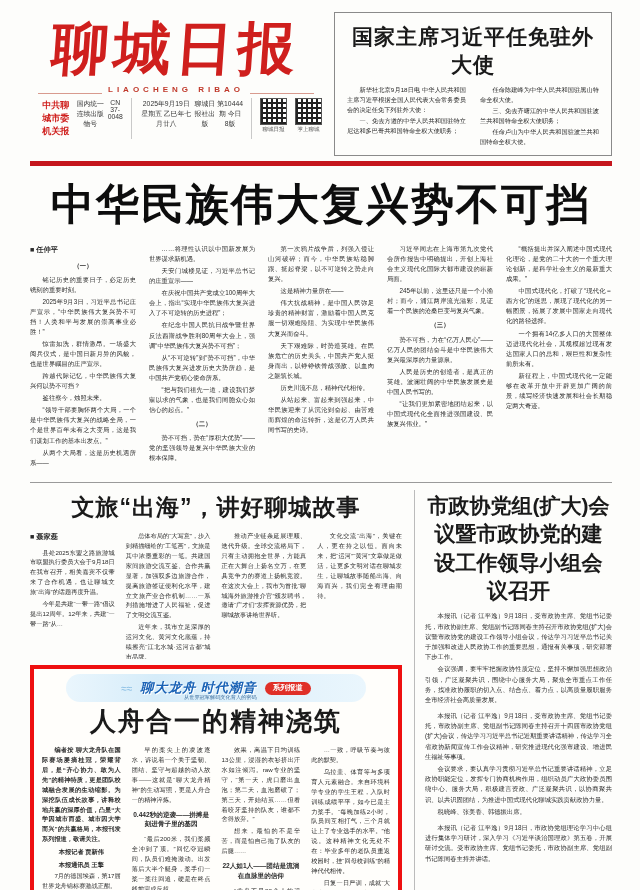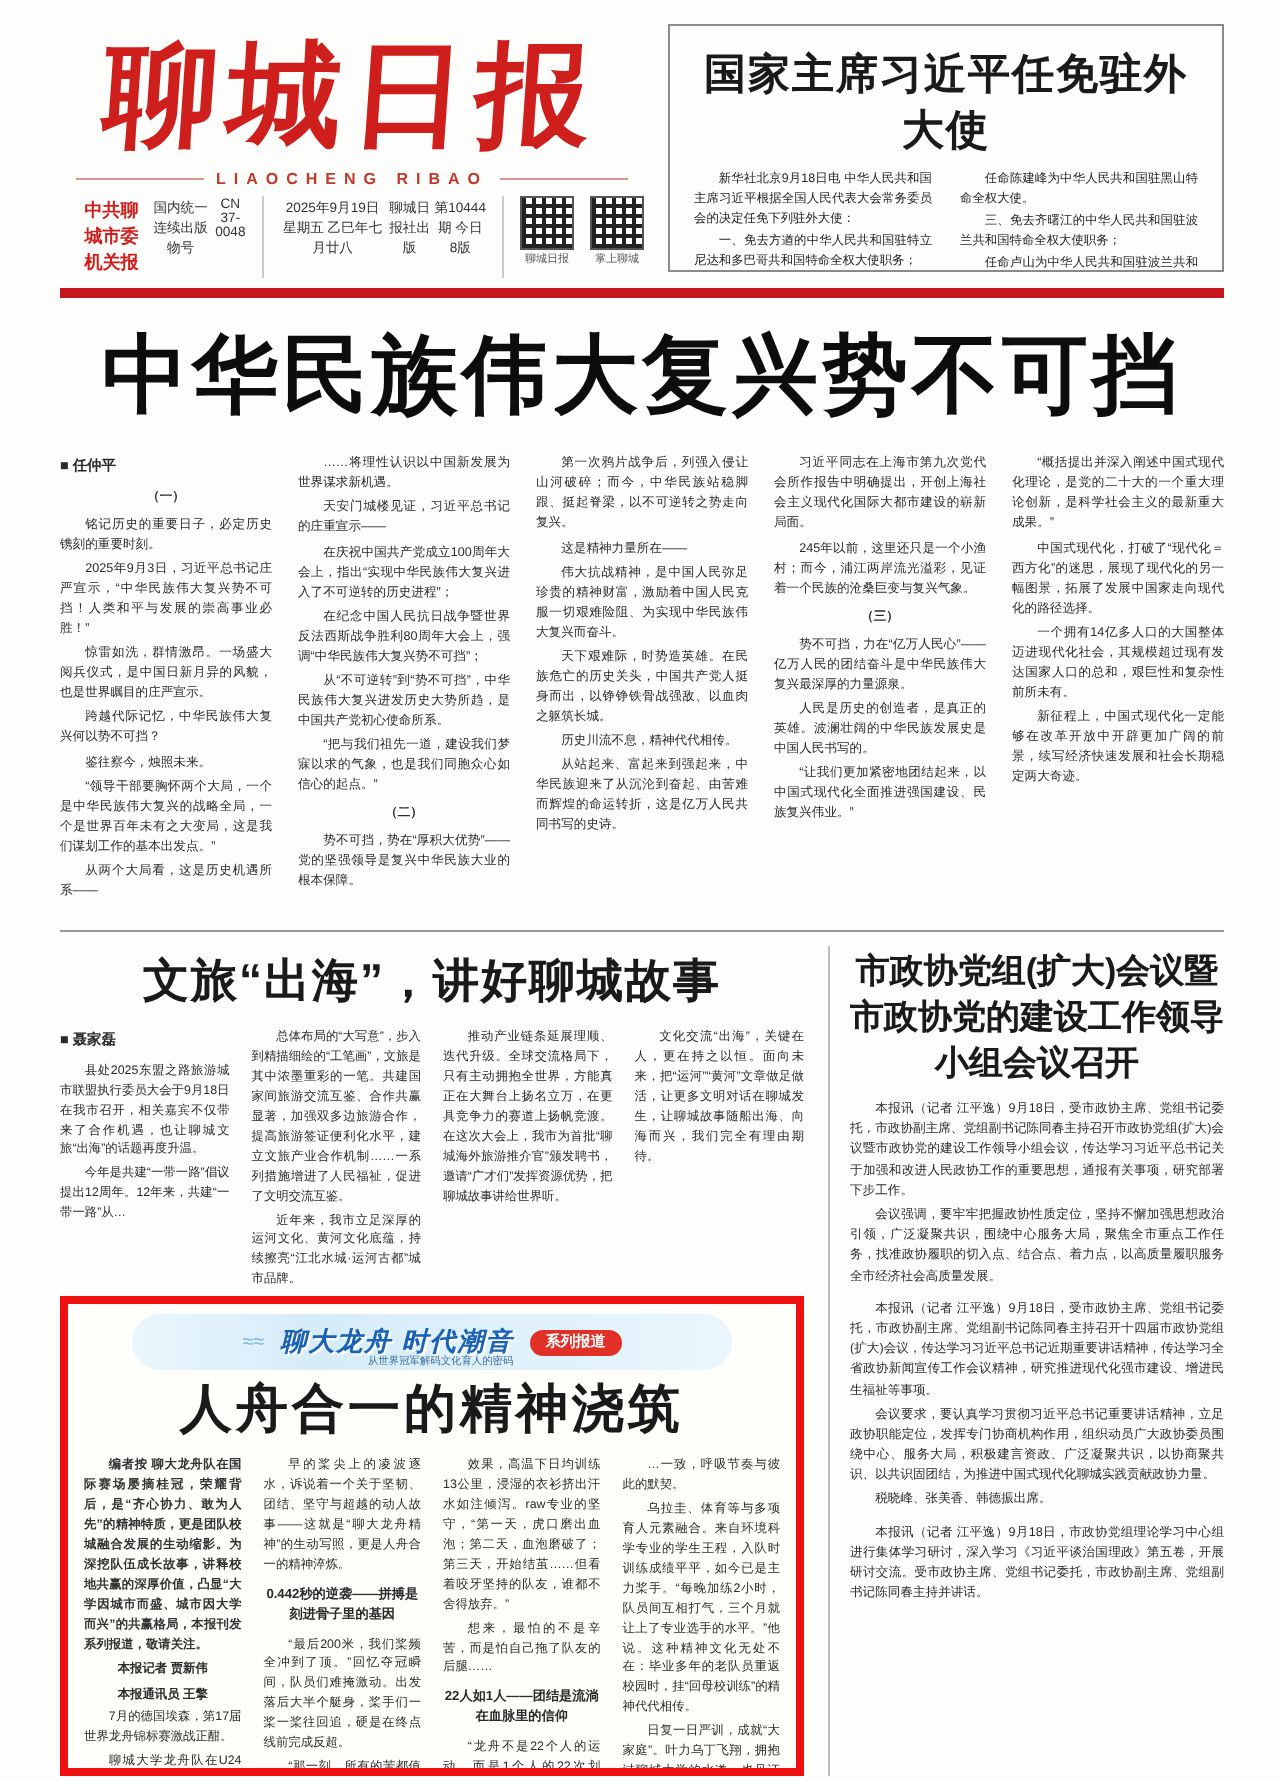--- a/index.html
+++ b/index.html
@@ -8,35 +8,35 @@
   }
   *{box-sizing:border-box;margin:0;padding:0;}
   html,body{background:#fff;}
   body{font-family:"Liberation Sans","DejaVu Sans",sans-serif;color:#1a1a1a;}
   .page{width:640px;height:890px;background:#fdfdfb;overflow:hidden;padding:12px 28px 0 30px;position:relative;}
 
   
   .header{display:flex;gap:12px;}
   .mast-left{width:292px;}
   .mast-title{font-family:"DejaVu Serif","Liberation Serif",serif;font-weight:900;font-size:57px;color:var(--brand-red);letter-spacing:5px;line-height:1.25;text-align:center;transform:skewX(-4deg);}
-  .mast-sub{display:flex;align-items:center;gap:6px;margin:2px 8px 4px;}
+  .mast-sub{display:flex;align-items:flex-end;gap:6px;margin:2px 8px 4px;}
   .mast-sub .rule{flex:1;height:1px;background:#d89a8e;}
   .mast-sub span{font-size:8px;letter-spacing:4px;color:#c0392b;font-weight:bold;}
   .info-row{display:flex;align-items:stretch;margin-top:3px;}
   .info-cell{padding:1px 8px;text-align:center;display:flex;flex-direction:row;justify-content:center;gap:2px;}
   .info-cell+.info-cell{border-left:1px solid #c9c9c9;}
   .org{color:var(--brand-red);font-weight:bold;font-size:9px;}
   .tiny{font-size:6.8px;color:#333;}
   .qr-wrap{display:flex;gap:8px;align-items:flex-start;padding-left:8px;border-left:1px solid #c9c9c9;}
   .qr-item{display:flex;flex-direction:column;align-items:center;gap:1px;}
   .qr{width:27px;height:27px;border:1px solid #555;
       background-image:repeating-linear-gradient(0deg,#222 0 2px,transparent 2px 5px),repeating-linear-gradient(90deg,#222 0 2px,#fff 2px 5px);}
   .qr-label{font-size:5.5px;color:#555;}
 
-  .news-box{flex:1;border:1.5px solid #8a8a8a;padding:8px 12px 6px;height:124px;overflow:hidden;}
+  .news-box{flex:1;border:1.5px solid #8a8a8a;padding:8px 12px 6px;height:144px;overflow:hidden;}
   .news-box-headline{font-size:21px;font-weight:900;text-align:center;letter-spacing:1px;margin:2px 0 6px;}
   .news-box-body{column-count:2;column-gap:14px;font-size:6.2px;line-height:1.62;text-align:justify;color:#222;}
   .news-box-body p{text-indent:2em;margin-bottom:1px;}
 
   .red-bar{height:5px;background:var(--bar-red);margin-top:5px;}
 
   
   .main-headline{font-size:43px;font-weight:900;text-align:center;letter-spacing:2px;margin:10px 0 10px;color:#0d0d0d;}
   .main-cols{display:grid;grid-template-columns:repeat(5,1fr);gap:13px;height:230px;overflow:hidden;font-size:6.3px;line-height:1.6;text-align:justify;color:#2a2a2a;}
   .main-cols p,.cols p{text-indent:2em;margin-bottom:2px;}
@@ -59,21 +59,21 @@
   .cols-4{grid-template-columns:repeat(4,1fr);}
   .mid-cols{height:128px;}
 
   .logo{height:40px;margin:2px 4px 4px 0;position:relative;border-bottom:2px solid #6fa8d8;border-radius:0 0 40% 40%;}
   .logo .sun{position:absolute;left:6px;top:4px;width:26px;height:20px;border-radius:50% 50% 45% 45%;background:radial-gradient(circle at 50% 40%,#ff9a3c,#e03a1e 70%);}
   .logo .sun span{position:absolute;left:3px;top:6px;font-size:6px;color:#fff;font-weight:bold;letter-spacing:1px;}
   .logo .xy{position:absolute;left:34px;top:8px;font-size:15px;font-weight:900;font-style:italic;color:#2e6db4;letter-spacing:1px;}
   .logo .wave{position:absolute;left:4px;bottom:2px;color:#4b8ec9;font-size:8px;letter-spacing:1px;}
 
   .r-art{margin-bottom:6px;}
-  .r-head1{font-size:17px;font-weight:900;text-align:center;line-height:1.35;margin:2px 0 6px;}
+  .r-head1{font-size:21px;font-weight:900;text-align:center;line-height:1.35;margin:2px 0 6px;}
   .r-head2{font-size:16.5px;font-weight:900;text-align:center;margin:6px 0 6px;}
   .r-body{font-size:6.3px;line-height:1.62;text-align:justify;color:#2a2a2a;}
   .r-body p{text-indent:2em;margin-bottom:2px;}
 
   
   .red-box{border:4px solid var(--box-red);margin-top:6px;padding:5px 8px 4px;height:240px;overflow:hidden;background:#fffefb;}
   .banner{position:relative;height:28px;margin:0 24px 2px;background:linear-gradient(90deg,#eaf6fd,var(--banner-bg) 30%,#eaf6fd);border-radius:14px;display:flex;align-items:center;justify-content:center;gap:8px;}
   .banner .b-title{font-size:13px;font-weight:700;font-style:italic;color:var(--banner-blue);letter-spacing:1px;text-shadow:1px 1px 0 #fff;}
   .banner .b-sub{position:absolute;left:118px;bottom:1px;font-size:5.2px;color:#3c6e9e;}
   .banner .b-badge{background:var(--badge-red);color:#fff;font-size:7.5px;font-weight:bold;padding:1.5px 8px;border-radius:9px;white-space:nowrap;}

